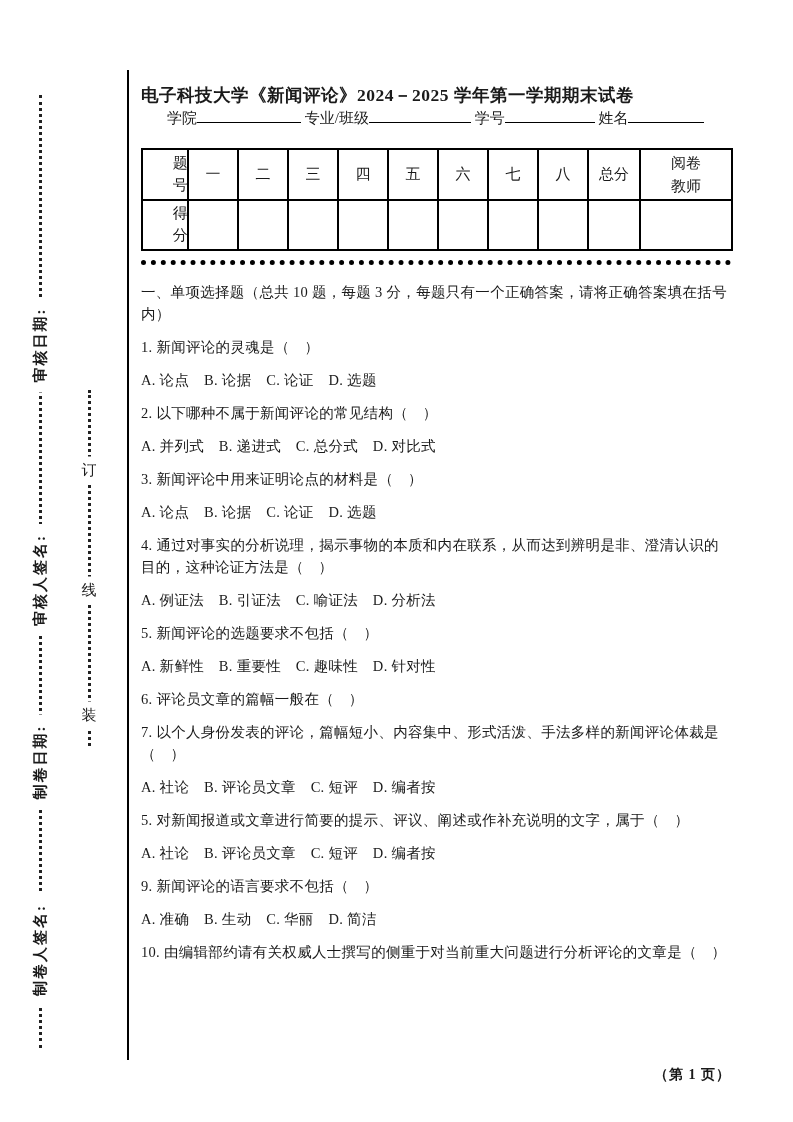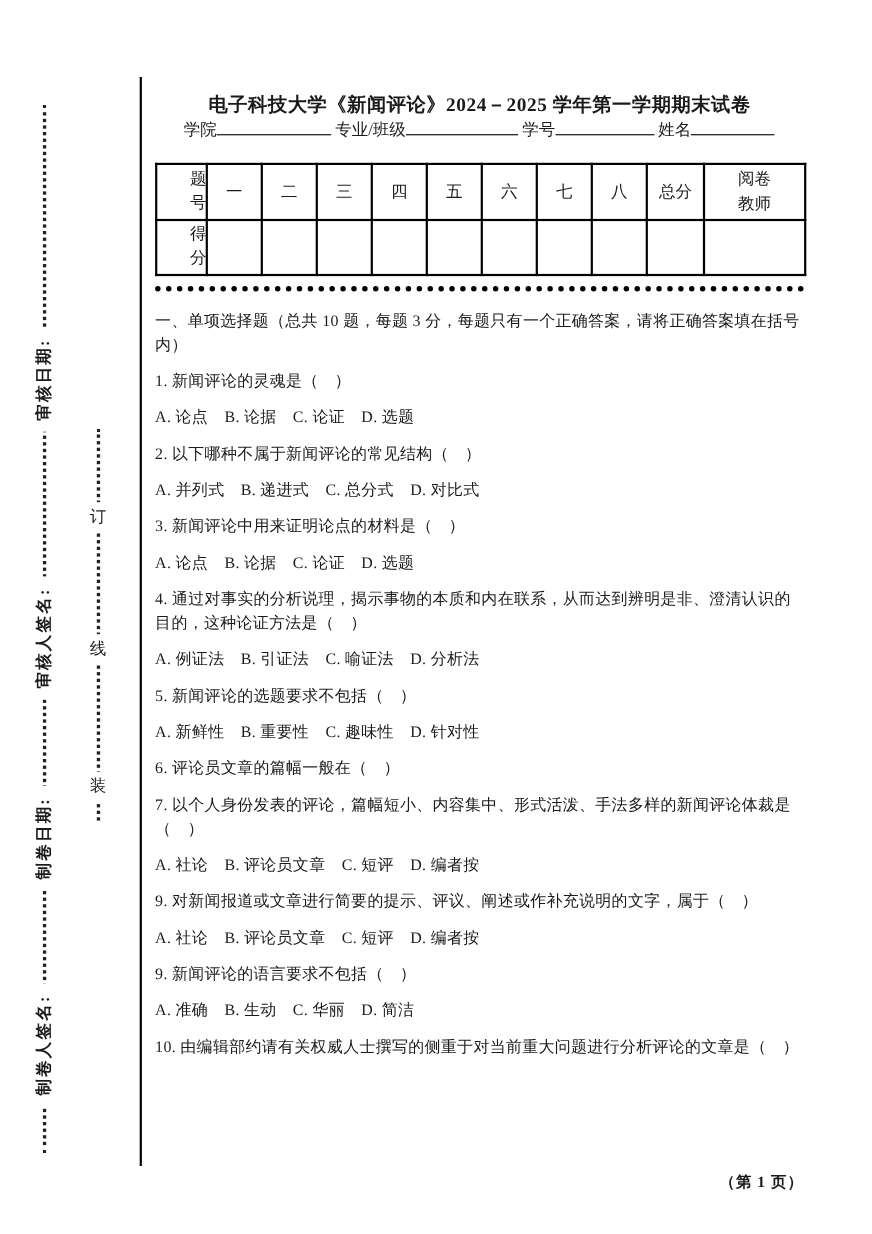--- a/index.html
+++ b/index.html
@@ -42,21 +42,21 @@
   
   .frame-line {
     position: absolute; left: 127px; top: 70px; height: 990px; width: 0;
     border-left: 2px solid #000;
   }
 
   
   .content { position: absolute; left: 141px; top: 82px; width: 590px; }
 
   .title {
-    font-size: 17.5px; font-weight: bold; text-align: center;
+    font-size: 17.5px; font-weight: bold; text-align: left;
     line-height: 26px; letter-spacing: 0.5px;
   }
 
   .info-line { padding-left: 26px; font-size: 15px; white-space: nowrap; }
   .info-field { display: inline-block; }
   .blank {
     display: inline-block;
     border-bottom: 1.5px solid #000;
     height: 15px;
     vertical-align: baseline;
@@ -180,21 +180,21 @@
       <p>A. 例证法　B. 引证法　C. 喻证法　D. 分析法</p>
 
       <p>5. 新闻评论的选题要求不包括（　）</p>
       <p>A. 新鲜性　B. 重要性　C. 趣味性　D. 针对性</p>
 
       <p>6. 评论员文章的篇幅一般在（　）</p>
 
       <p>7. 以个人身份发表的评论，篇幅短小、内容集中、形式活泼、手法多样的新闻评论体裁是（　）</p>
       <p>A. 社论　B. 评论员文章　C. 短评　D. 编者按</p>
 
-      <p>9. 对新闻报道或文章进行简要的提示、评议、阐述或作补充说明的文字，属于（　）</p>
+      <p>5. 对新闻报道或文章进行简要的提示、评议、阐述或作补充说明的文字，属于（　）</p>
       <p>A. 社论　B. 评论员文章　C. 短评　D. 编者按</p>
 
       <p>9. 新闻评论的语言要求不包括（　）</p>
       <p>A. 准确　B. 生动　C. 华丽　D. 简洁</p>
 
       <p>10. 由编辑部约请有关权威人士撰写的侧重于对当前重大问题进行分析评论的文章是（　）</p>
     </div>
   </div>
 
   <div class="footer">（第 1 页）</div>

